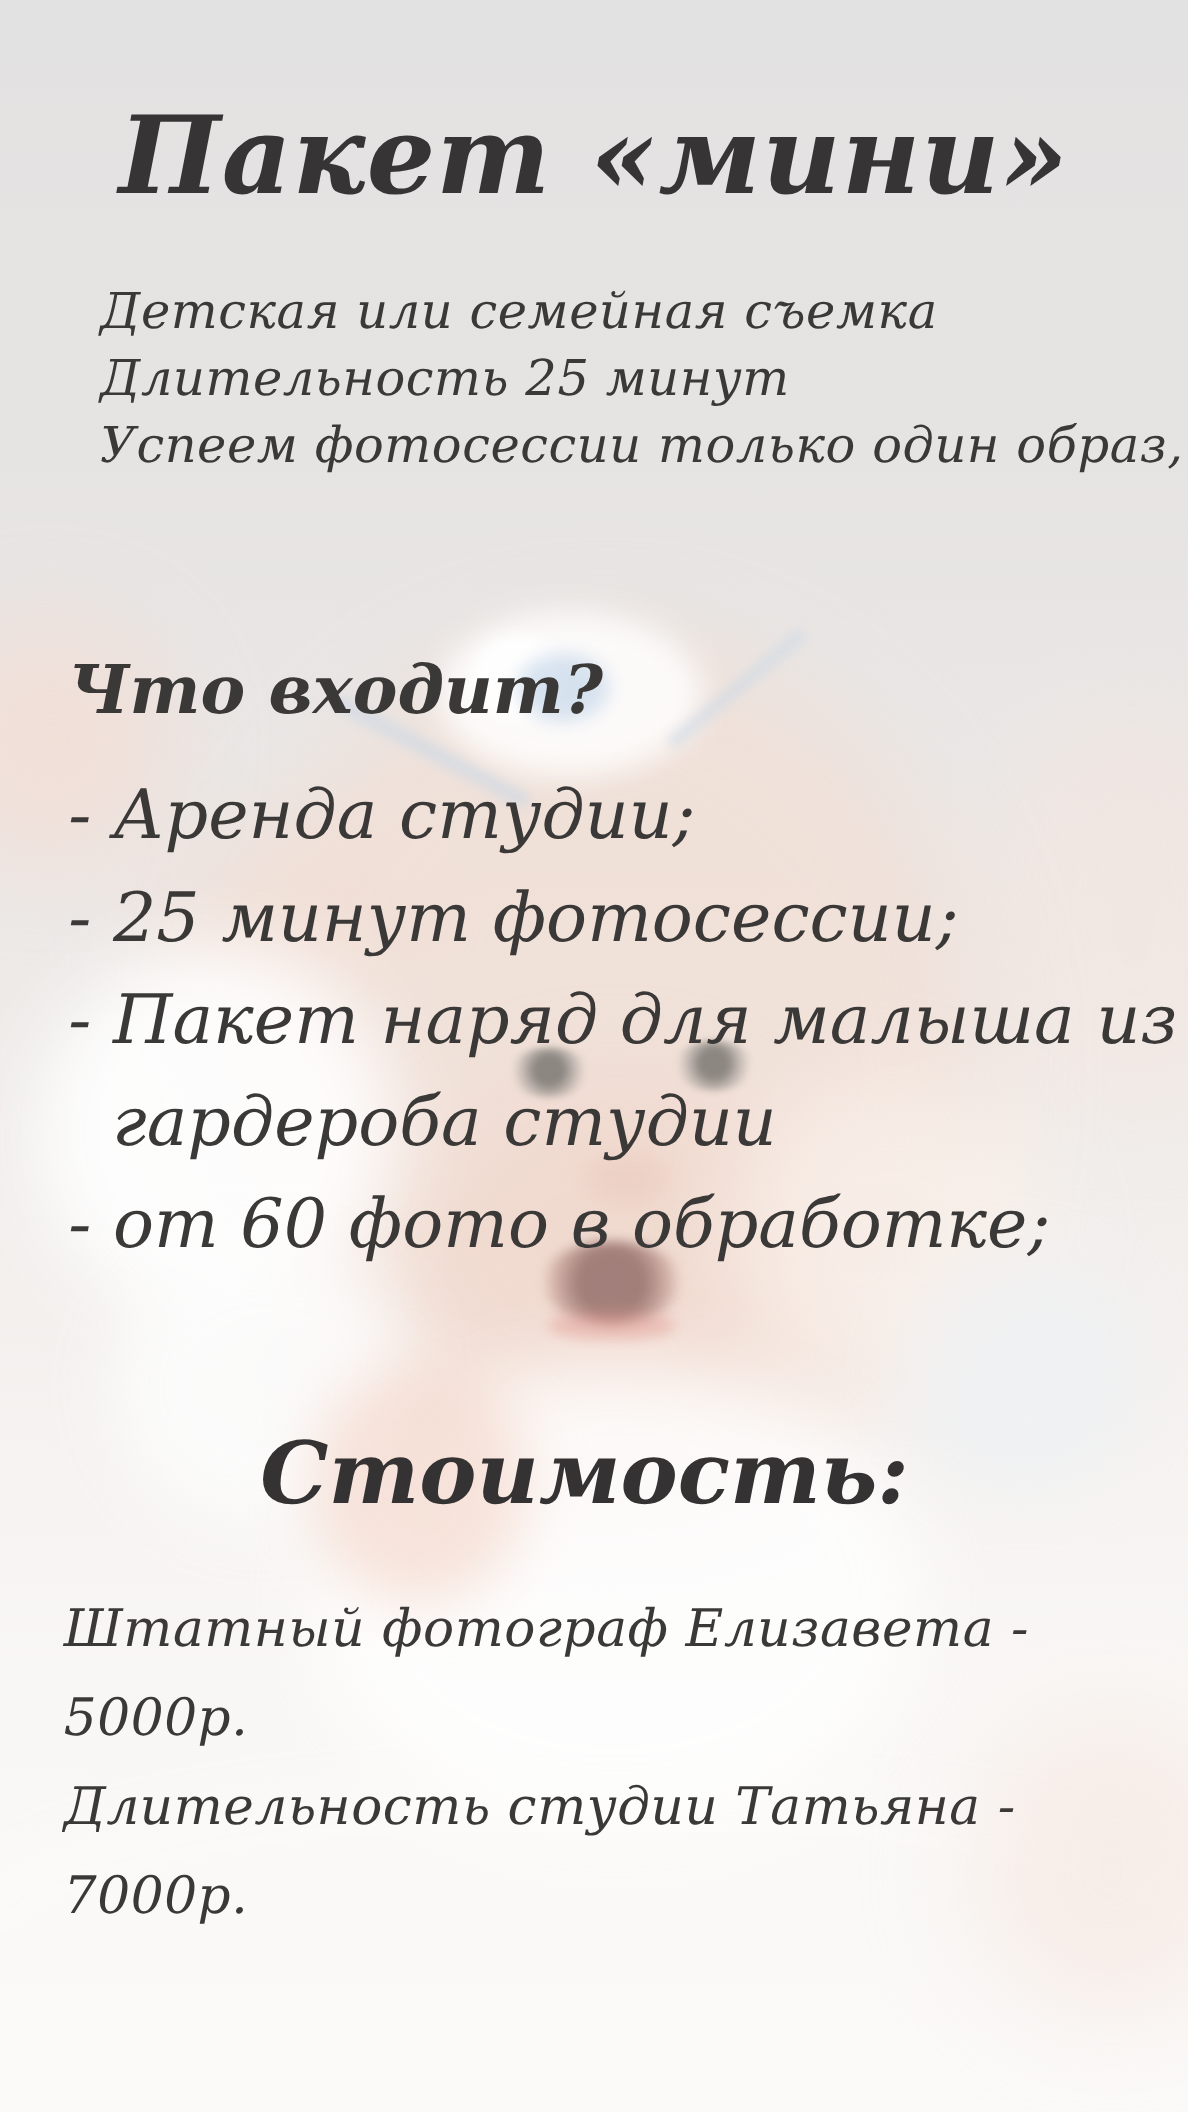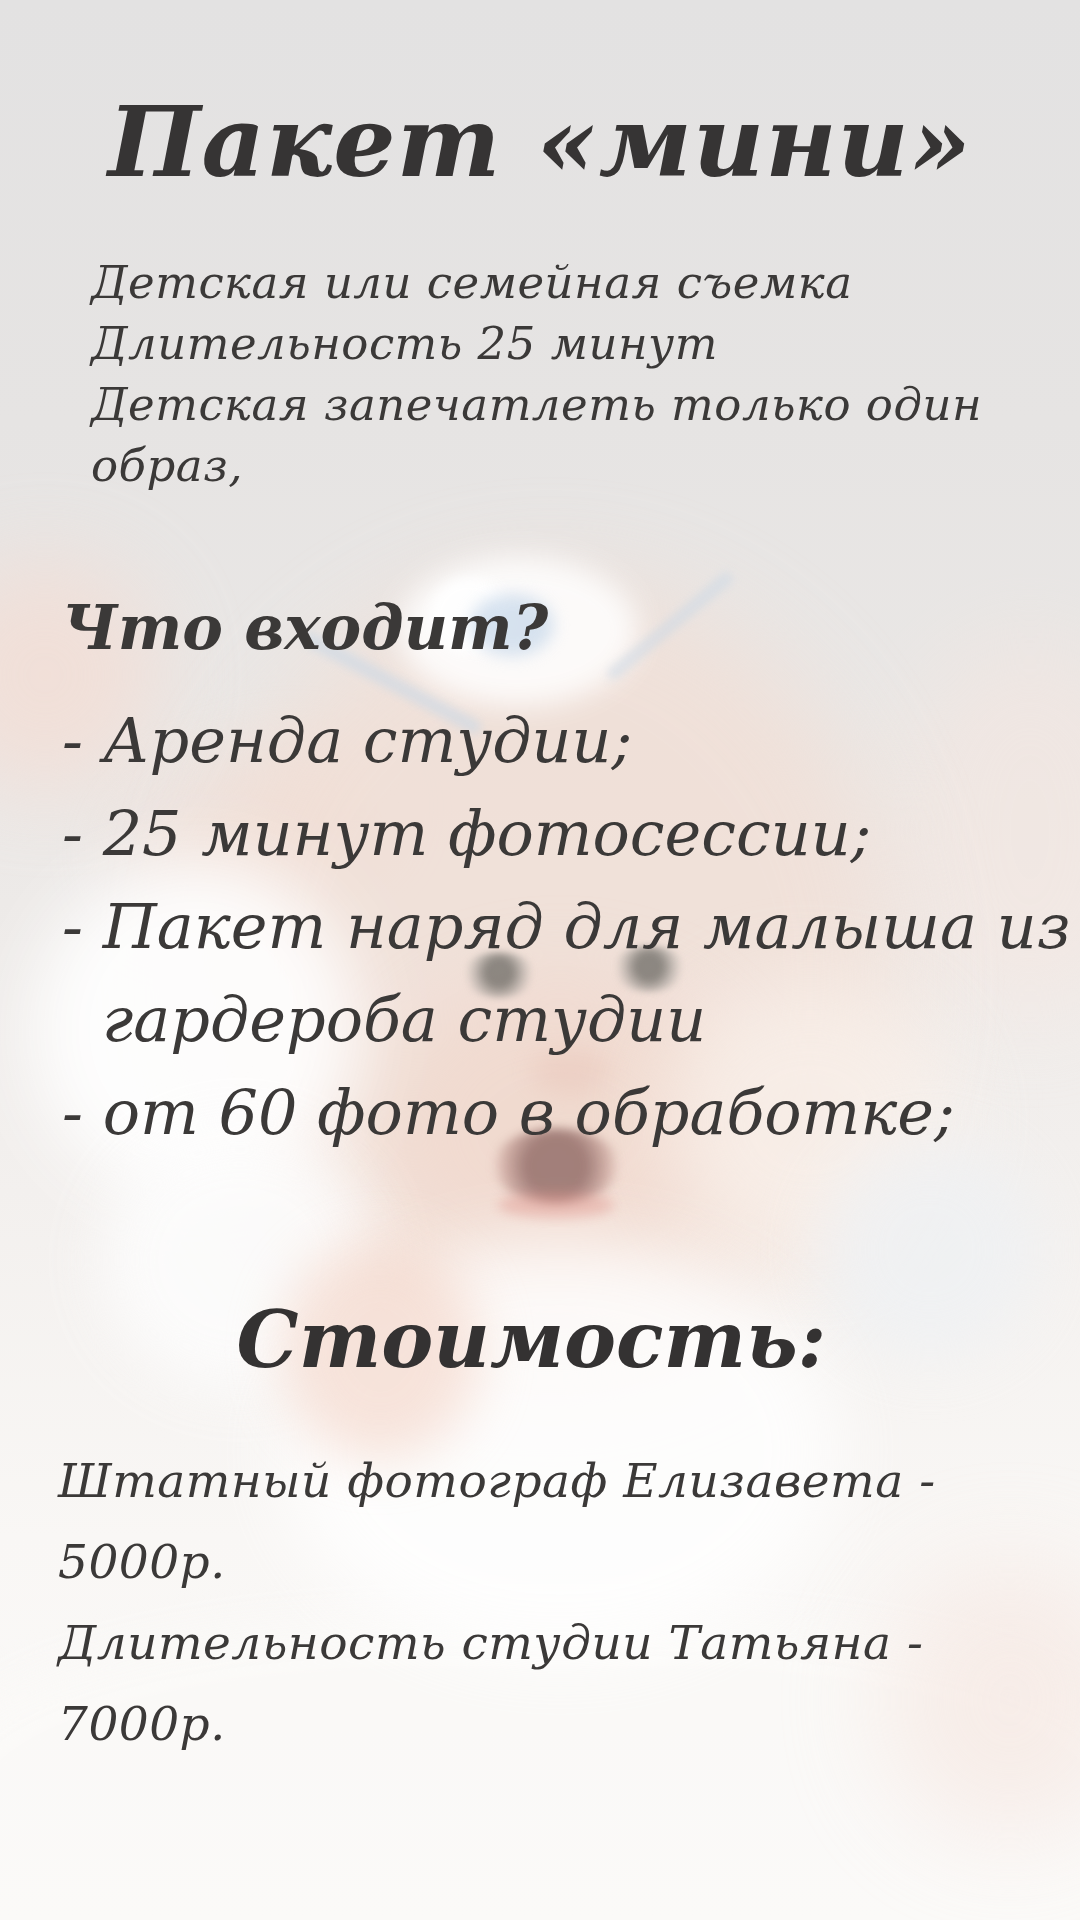--- a/index.html
+++ b/index.html
@@ -125,21 +125,21 @@
   <div class="bg eye eye-right"></div>
   <div class="bg blob-nose"></div>
   <div class="bg mouth-dark"></div>
   <div class="bg mouth-lip"></div>
 
   <div class="txt title">Пакет «мини»</div>
 
   <div class="txt description">
     <div>Детская или семейная съемка</div>
     <div>Длительность 25 минут</div>
-    <div>Детская запечатлеть только один образ,</div>
+    <div>Успеем фотосессии только один образ,</div>
   </div>
 
   <div class="txt includes-heading">Что входит?</div>
 
   <div class="txt includes-list">
     <div>- Аренда студии;</div>
     <div>- 25 минут фотосессии;</div>
     <div>- Пакет наряд для малыша из</div>
     <div class="indent">гардероба студии</div>
     <div>- от 60 фото в обработке;</div>

